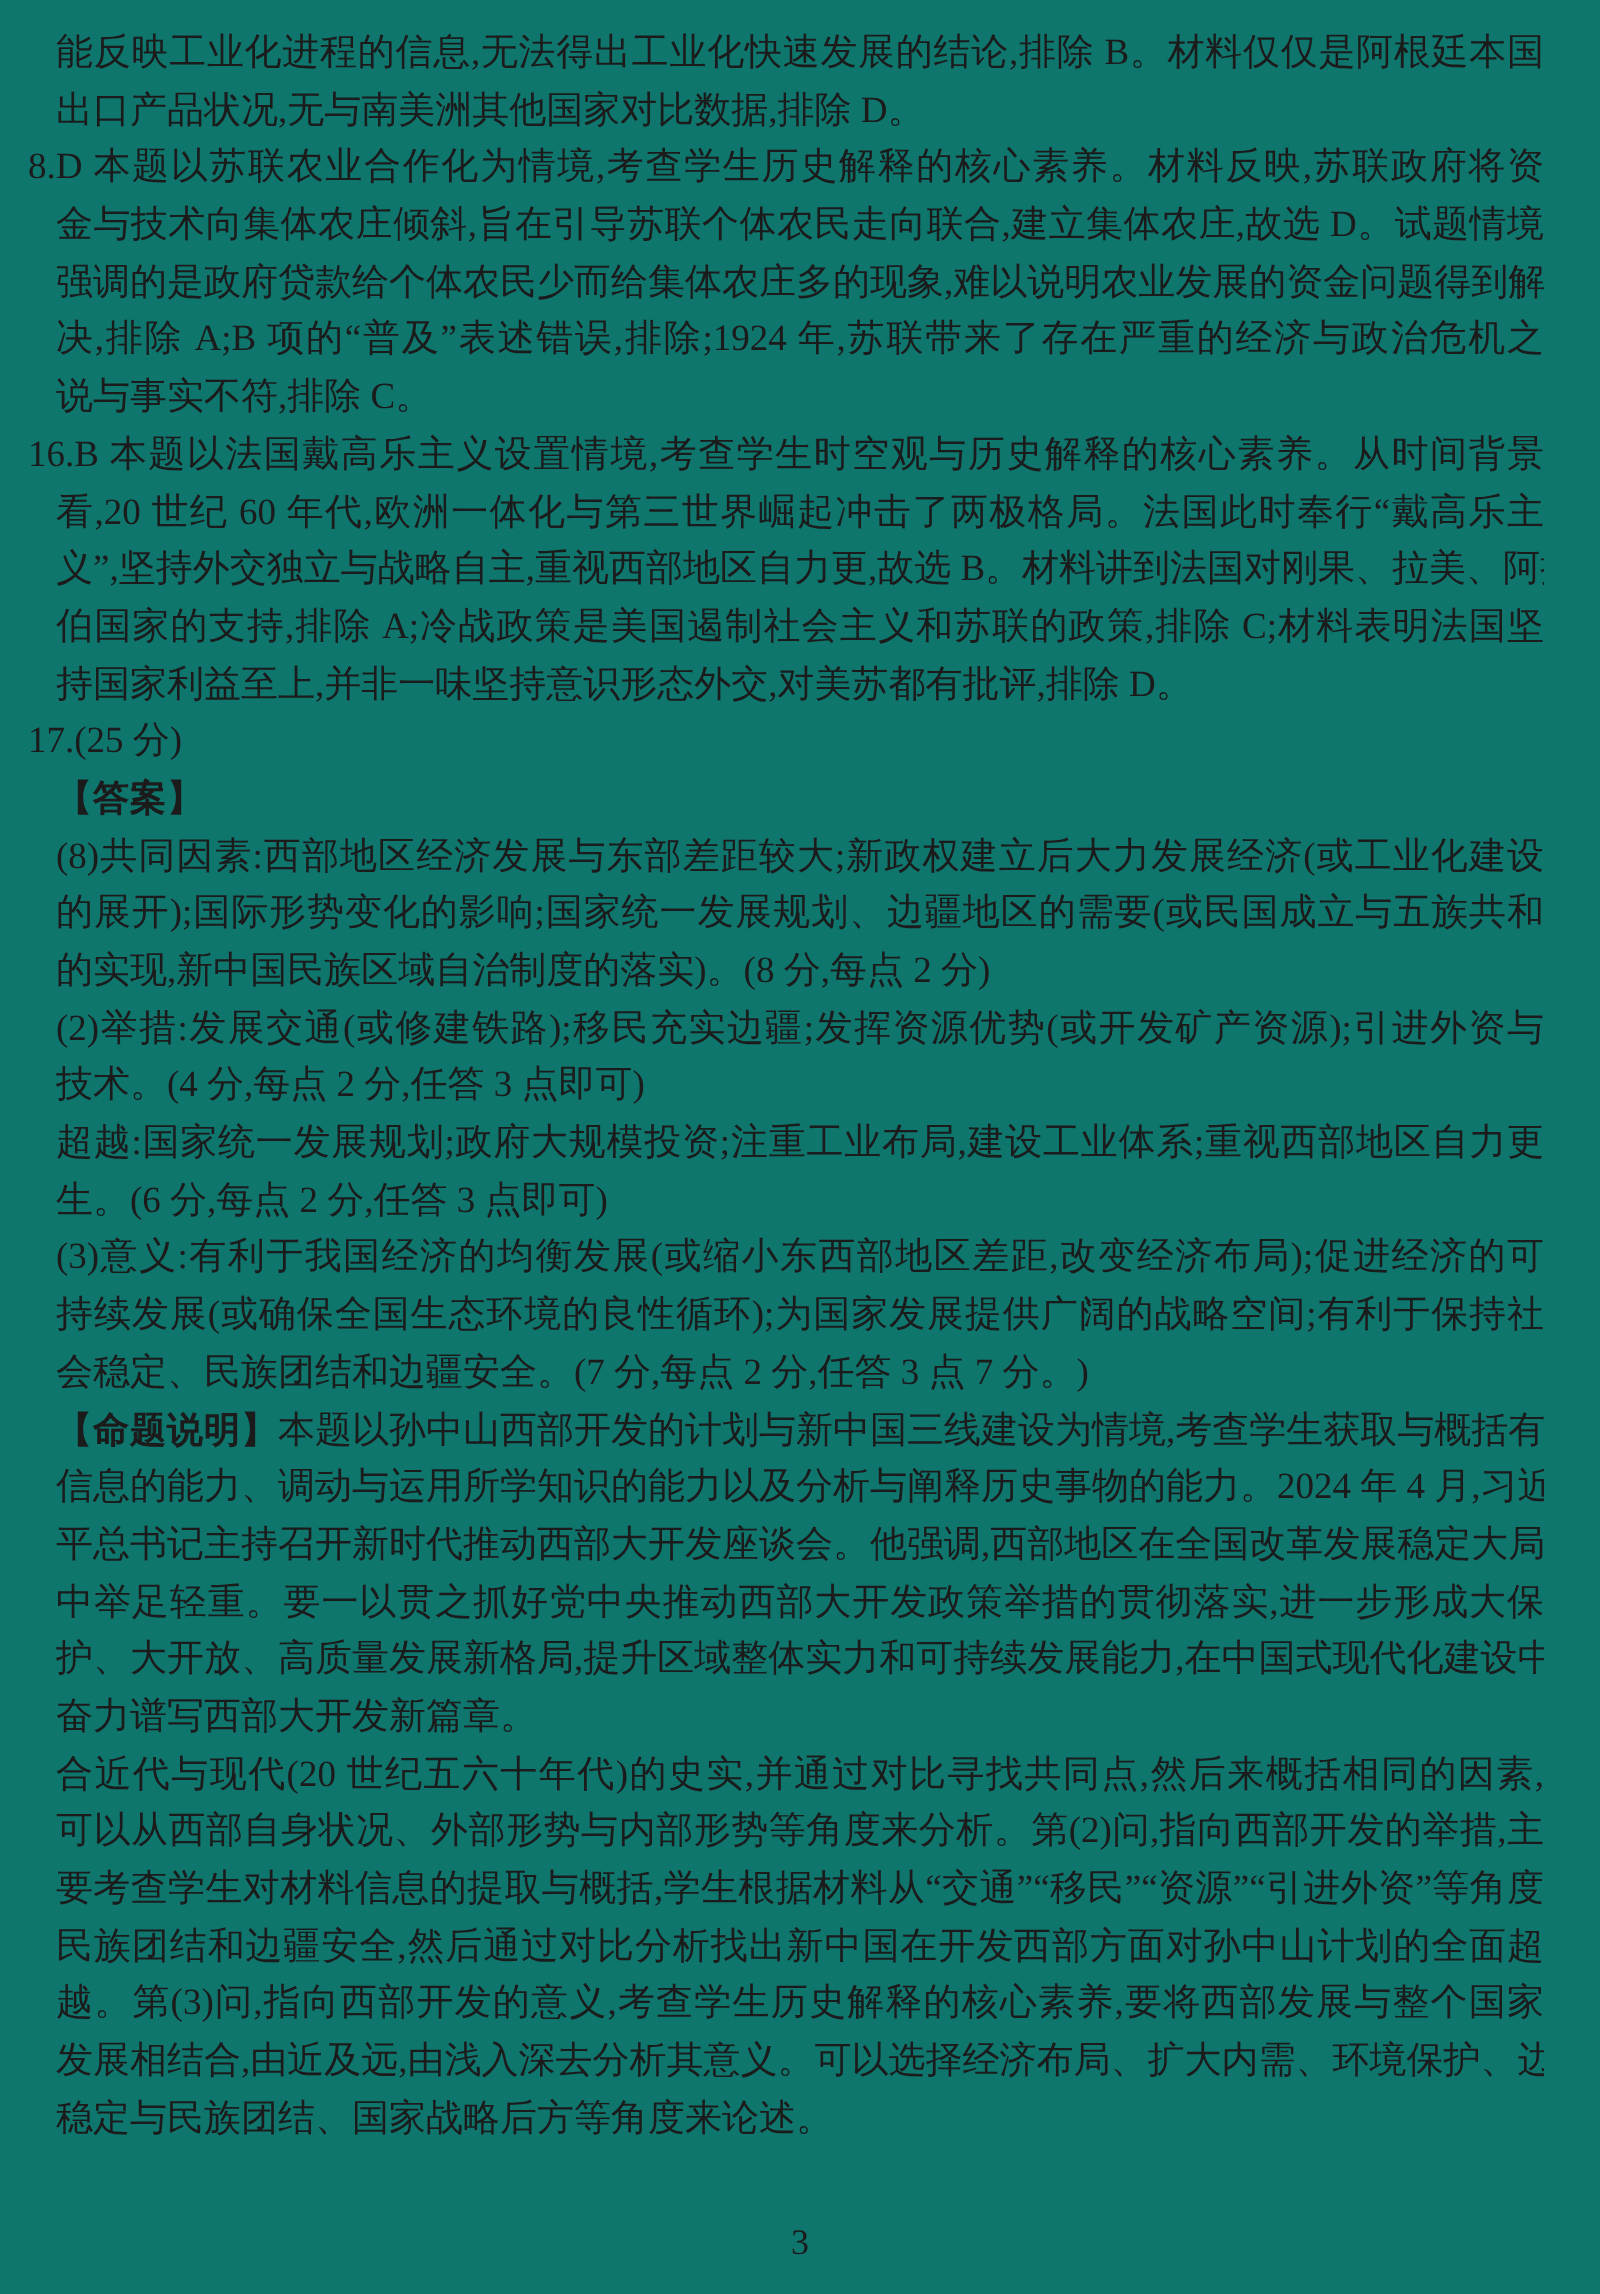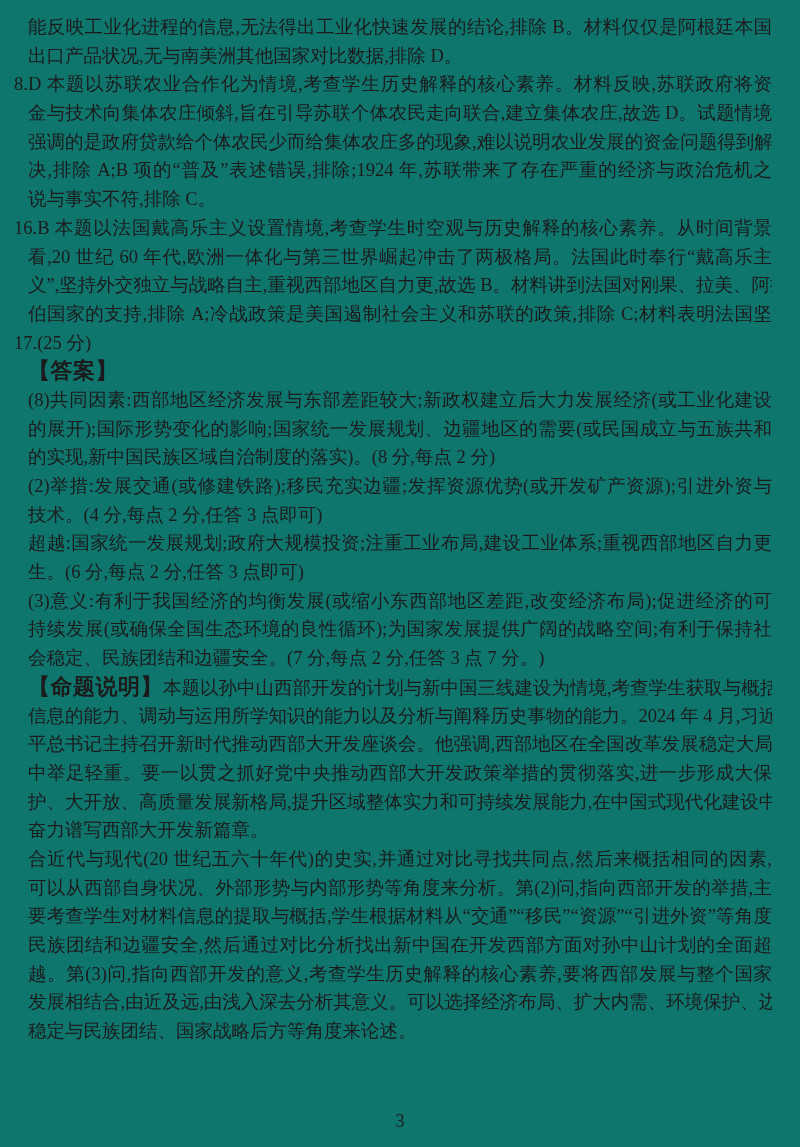--- a/index.html
+++ b/index.html
@@ -19,21 +19,21 @@
     font-size: 18.5px;
     white-space: nowrap;
     overflow: hidden;
   }
   .body { margin-left: 28px; width: 744px; }
   .item { margin-left: 14px; width: 758px; }
   .j { text-align: justify; text-align-last: justify; }
   .hd {
     font-family: "DejaVu Sans", "Liberation Sans", sans-serif;
     font-weight: 700;
-    font-size: 22px;
+    font-size: 18px;
     letter-spacing: 0.5px;
   }
   .page-number {
     position: absolute;
     top: 1107px; left: 0;
     width: 800px;
     text-align: center;
     font-size: 18px;
     line-height: 28px;
   }
@@ -47,20 +47,21 @@
     <div class="ln body">出口产品状况,无与南美洲其他国家对比数据,排除 D。</div>
     <div class="ln item j">8.D  本题以苏联农业合作化为情境,考查学生历史解释的核心素养。材料反映,苏联政府将资</div>
     <div class="ln body j">金与技术向集体农庄倾斜,旨在引导苏联个体农民走向联合,建立集体农庄,故选 D。试题情境</div>
     <div class="ln body j">强调的是政府贷款给个体农民少而给集体农庄多的现象,难以说明农业发展的资金问题得到解</div>
     <div class="ln body j">决,排除 A;B 项的“普及”表述错误,排除;1924 年,苏联带来了存在严重的经济与政治危机之</div>
     <div class="ln body">说与事实不符,排除 C。</div>
     <div class="ln item j">16.B  本题以法国戴高乐主义设置情境,考查学生时空观与历史解释的核心素养。从时间背景</div>
     <div class="ln body j">看,20 世纪 60 年代,欧洲一体化与第三世界崛起冲击了两极格局。法国此时奉行“戴高乐主</div>
     <div class="ln body j">义”,坚持外交独立与战略自主,重视西部地区自力更,故选 B。材料讲到法国对刚果、拉美、阿拉</div>
     <div class="ln body j">伯国家的支持,排除 A;冷战政策是美国遏制社会主义和苏联的政策,排除 C;材料表明法国坚</div>
+    <div class="ln body">持国家利益至上,并非一味坚持意识形态外交,对美苏都有批评,排除 D。</div>
     <div class="ln item">17.(25 分)</div>
     <div class="ln body"><span class="hd">【答案】</span></div>
     <div class="ln body j">(8)共同因素:西部地区经济发展与东部差距较大;新政权建立后大力发展经济(或工业化建设</div>
     <div class="ln body j">的展开);国际形势变化的影响;国家统一发展规划、边疆地区的需要(或民国成立与五族共和</div>
     <div class="ln body">的实现,新中国民族区域自治制度的落实)。(8 分,每点 2 分)</div>
     <div class="ln body j">(2)举措:发展交通(或修建铁路);移民充实边疆;发挥资源优势(或开发矿产资源);引进外资与</div>
     <div class="ln body">技术。(4 分,每点 2 分,任答 3 点即可)</div>
     <div class="ln body j">超越:国家统一发展规划;政府大规模投资;注重工业布局,建设工业体系;重视西部地区自力更</div>
     <div class="ln body">生。(6 分,每点 2 分,任答 3 点即可)</div>
     <div class="ln body j">(3)意义:有利于我国经济的均衡发展(或缩小东西部地区差距,改变经济布局);促进经济的可</div>

